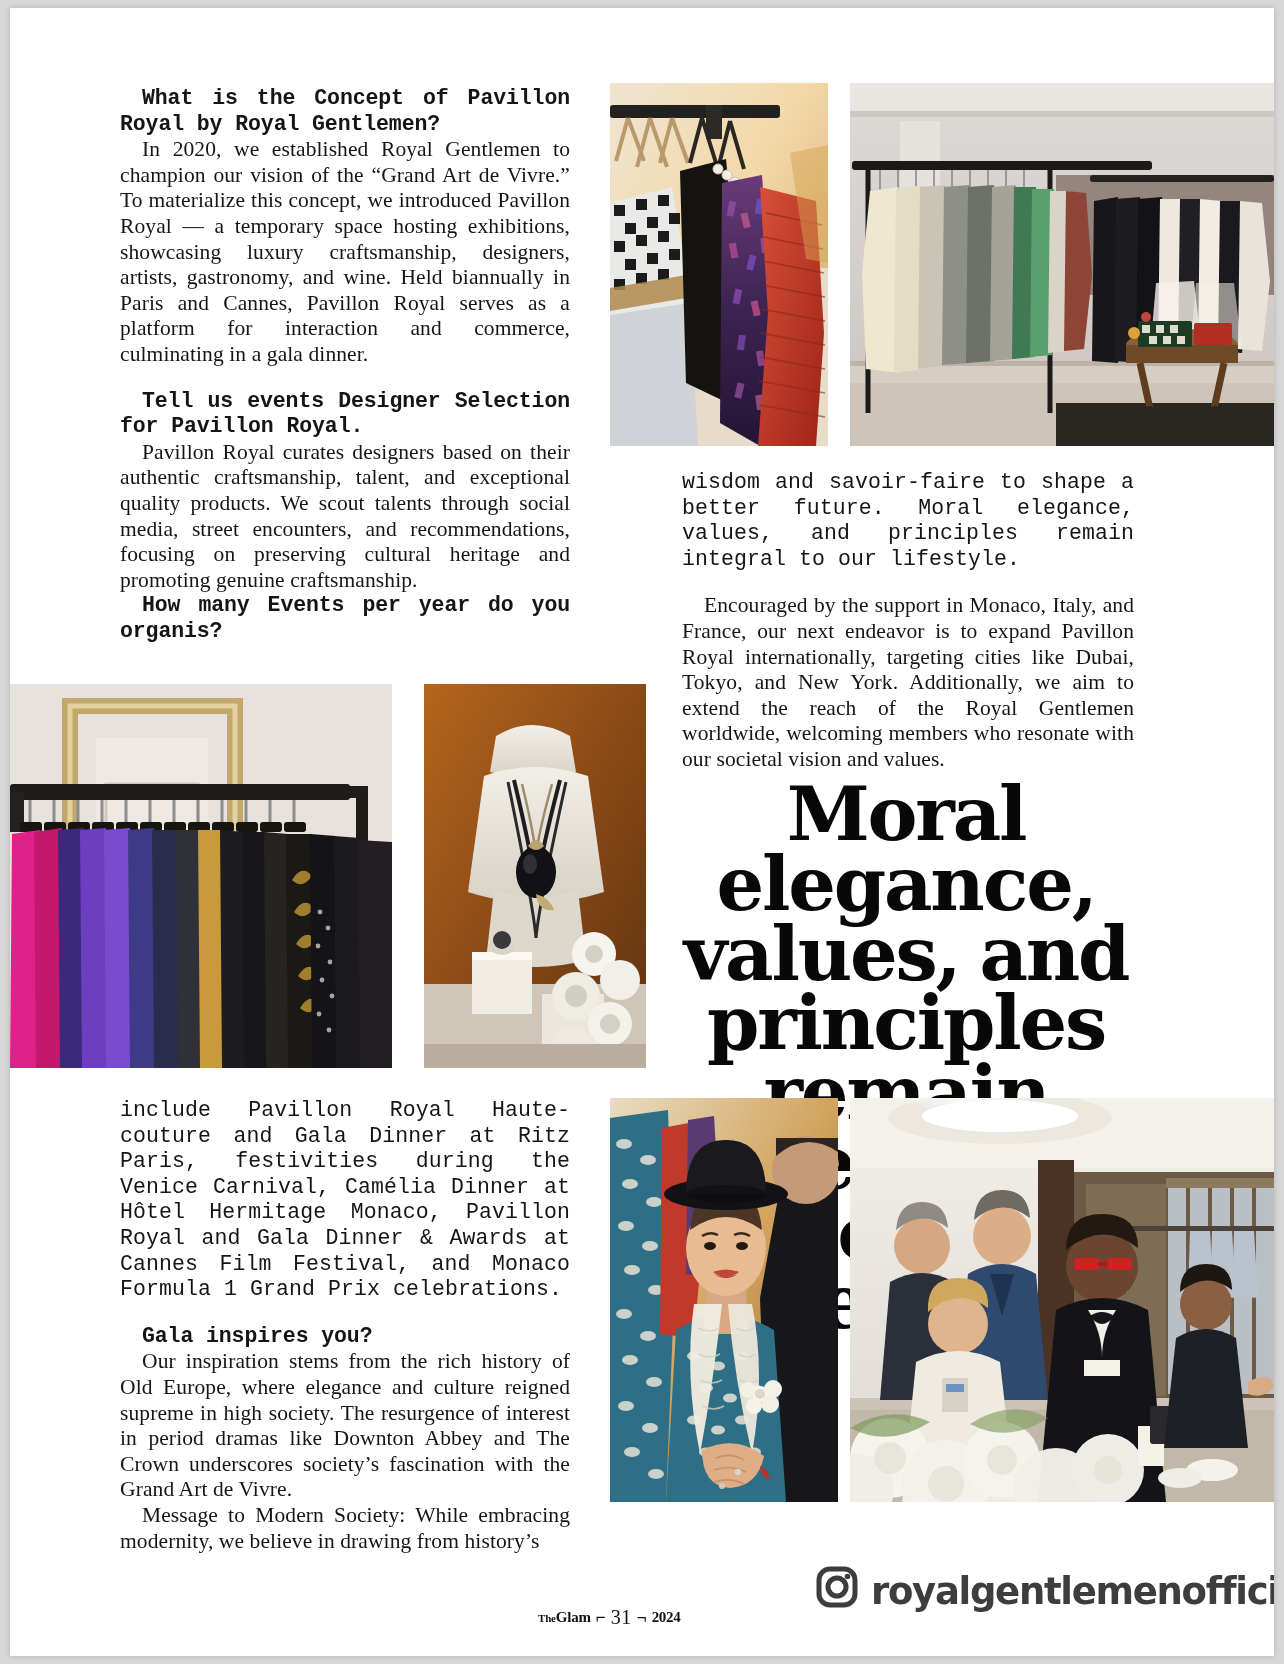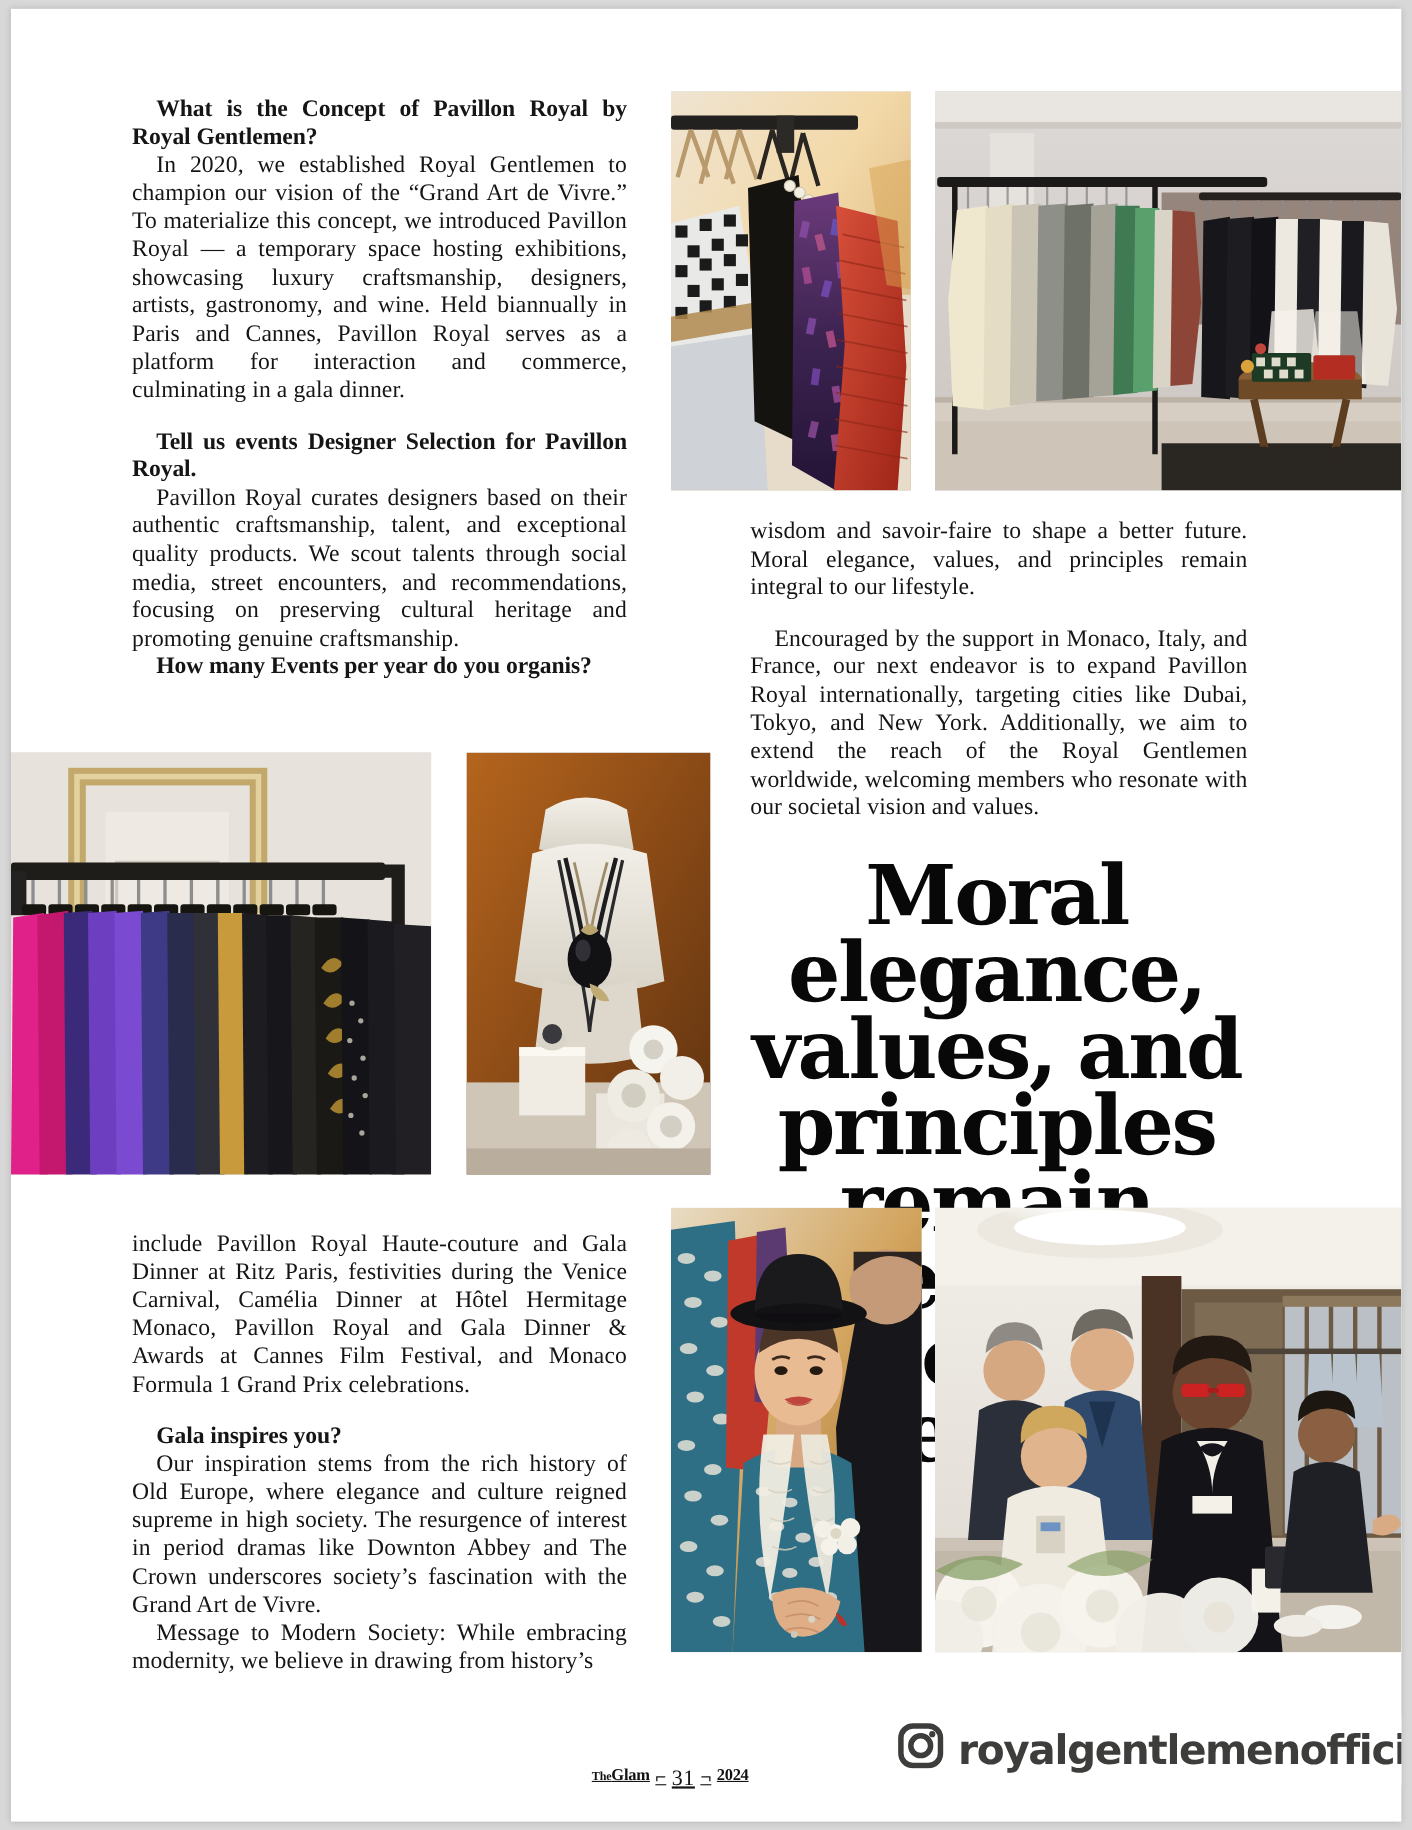--- a/index.html
+++ b/index.html
@@ -39,21 +39,21 @@
     font-size: 21.5px;
     line-height: 25.6px;
     text-align: justify;
     color: #151515;
     letter-spacing: 0.1px;
   }
   .col-text p {
     margin: 0;
     text-indent: 22px;
   }
-  .col-text p.no-indent { text-indent: 0; }
+  .col-text p.no-indent { text-indent: 0; font-family: Liberation Mono, monospace; }
   .q {
     font-weight: bold;
     text-indent: 22px;
     display: block;
     letter-spacing: -0.1px;
   }
   .spacer { height: 21px; }
 
   
   .ph {
@@ -73,23 +73,23 @@
     letter-spacing: -2.2px;
     line-height: 0.93;
     font-size: 75px;
     word-spacing: -4px;
   }
 
   
   .footer-mark {
     position: absolute;
     display: flex;
+    align-items: center;
     gap: 5px;
     font-family: "Liberation Serif", serif;
-    text-decoration: underline;
   }
   .fm-glam {
     font-weight: bold;
     font-size: 15px;
     letter-spacing: -0.2px;
     color: #111;
   }
   .fm-glam .sm { font-size: 11px; }
   .fm-br {
     font-size: 17px;
@@ -467,21 +467,21 @@
         <circle cx="148" cy="362" r="20" fill="#eeeae2"></circle>
         <g fill="#b9b4a6" opacity="0.55">
           <circle cx="152" cy="312" r="11"></circle>
           <circle cx="186" cy="340" r="10"></circle>
           <circle cx="170" cy="270" r="9"></circle>
         </g>
         <rect x="0" y="360" width="222" height="24" fill="#b9ae9e"></rect>
       </svg>
     </div>
 
-    <div class="col-text" style="left:110px; top:1090px; width:450px;margin-top:20px;">
+    <div class="col-text" style="left:110px; top:1090px; width:450px;">
       <p class="no-indent">include Pavillon Royal Haute-couture and Gala Dinner at Ritz Paris, festivities during the Venice Carnival, Camélia Dinner at Hôtel Hermitage Monaco, Pavillon Royal and Gala Dinner &amp; Awards at Cannes Film Festival, and Monaco Formula 1 Grand Prix celebrations.</p>
       <div class="spacer"></div>
       <p class="no-indent">
           <span class="q">Gala inspires you?</span>
         </p>
       <p>Our inspiration stems from the rich history of Old Europe, where elegance and culture reigned supreme in high society. The resurgence of interest in period dramas like Downton Abbey and The Crown underscores society’s fascination with the Grand Art de Vivre.</p>
       <p>Message to Modern Society: While embracing modernity, we believe in drawing from history’s</p>
     </div>
 
     <div class="ph" style="left:600px; top:1090px; width:228px; height:404px;">

